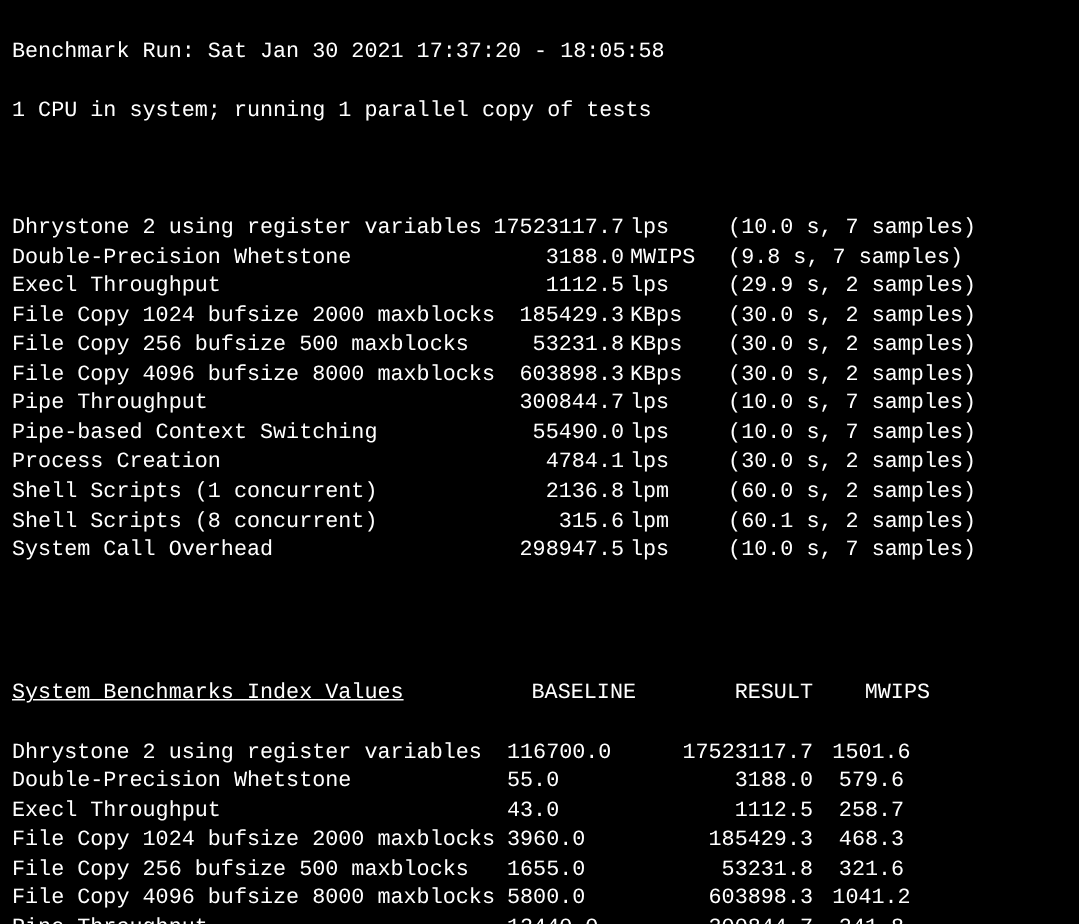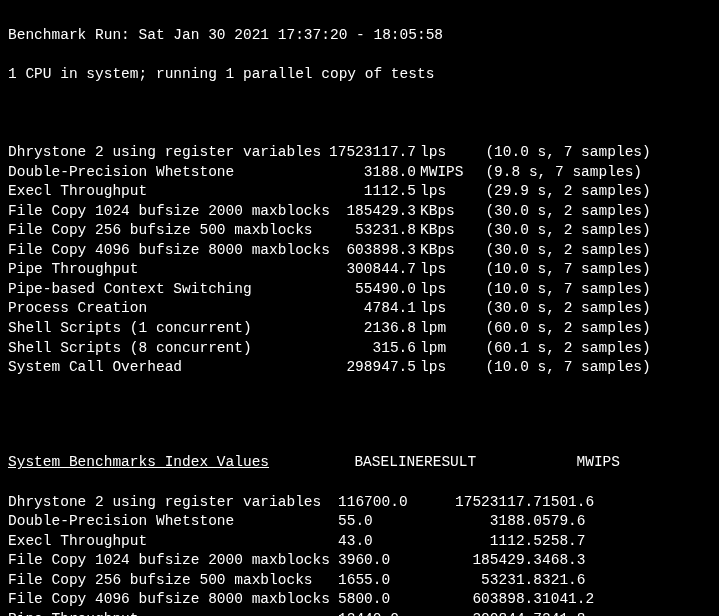--- a/index.html
+++ b/index.html
@@ -22,25 +22,25 @@
   }
   
   .c-name   { display: inline-block; width: 308px; }
   .c-val1   { display: inline-block; width: 100px; text-align: right; }
   .c-unit   { display: inline-block; width: 48px;  padding-left: 4px; }
   .c-paren  { display: inline-block; }
 
   .ix-name  { display: inline-block; width: 330px; }
   .ix-base  { display: inline-block; width: 86px;  text-align: left; }
   .ix-res   { display: inline-block; width: 118px; text-align: right; }
-  .ix-idx   { display: inline-block; width: 78px;  text-align: left; }
+  .ix-idx   { display: inline-block; width: 78px;  text-align: center; }
 
   .hdr-name { display: inline-block; width: 330px; text-decoration: underline; }
   .hdr-base { display: inline-block; width: 86px;  text-align: right; margin-top: 17px; }
-  .hdr-res  { display: inline-block; width: 118px; text-align: left; }
+  .hdr-res  { display: inline-block; width: 118px; text-align: right; }
   .hdr-idx  { display: inline-block; width: 78px;  text-align: right; }
 </style>
 </head>
 <body>
 
 <div class="terminal">
 <span class="line">Benchmark Run: Sat Jan 30 2021 17:37:20 - 18:05:58</span>
 <span class="line">1 CPU in system; running 1 parallel copy of tests</span>
 <span class="line"> </span>
 <div id="results-block"><span class="line"><span class="c-name">Dhrystone 2 using register variables</span><span class="c-val1">17523117.7</span><span class="c-unit">lps</span><span class="c-paren">  (10.0 s, 7 samples)</span></span><span class="line"><span class="c-name">Double-Precision Whetstone</span><span class="c-val1">3188.0</span><span class="c-unit">MWIPS</span><span class="c-paren">  (9.8 s, 7 samples)</span></span><span class="line"><span class="c-name">Execl Throughput</span><span class="c-val1">1112.5</span><span class="c-unit">lps</span><span class="c-paren">  (29.9 s, 2 samples)</span></span><span class="line"><span class="c-name">File Copy 1024 bufsize 2000 maxblocks</span><span class="c-val1">185429.3</span><span class="c-unit">KBps</span><span class="c-paren">  (30.0 s, 2 samples)</span></span><span class="line"><span class="c-name">File Copy 256 bufsize 500 maxblocks</span><span class="c-val1">53231.8</span><span class="c-unit">KBps</span><span class="c-paren">  (30.0 s, 2 samples)</span></span><span class="line"><span class="c-name">File Copy 4096 bufsize 8000 maxblocks</span><span class="c-val1">603898.3</span><span class="c-unit">KBps</span><span class="c-paren">  (30.0 s, 2 samples)</span></span><span class="line"><span class="c-name">Pipe Throughput</span><span class="c-val1">300844.7</span><span class="c-unit">lps</span><span class="c-paren">  (10.0 s, 7 samples)</span></span><span class="line"><span class="c-name">Pipe-based Context Switching</span><span class="c-val1">55490.0</span><span class="c-unit">lps</span><span class="c-paren">  (10.0 s, 7 samples)</span></span><span class="line"><span class="c-name">Process Creation</span><span class="c-val1">4784.1</span><span class="c-unit">lps</span><span class="c-paren">  (30.0 s, 2 samples)</span></span><span class="line"><span class="c-name">Shell Scripts (1 concurrent)</span><span class="c-val1">2136.8</span><span class="c-unit">lpm</span><span class="c-paren">  (60.0 s, 2 samples)</span></span><span class="line"><span class="c-name">Shell Scripts (8 concurrent)</span><span class="c-val1">315.6</span><span class="c-unit">lpm</span><span class="c-paren">  (60.1 s, 2 samples)</span></span><span class="line"><span class="c-name">System Call Overhead</span><span class="c-val1">298947.5</span><span class="c-unit">lps</span><span class="c-paren">  (10.0 s, 7 samples)</span></span></div>

